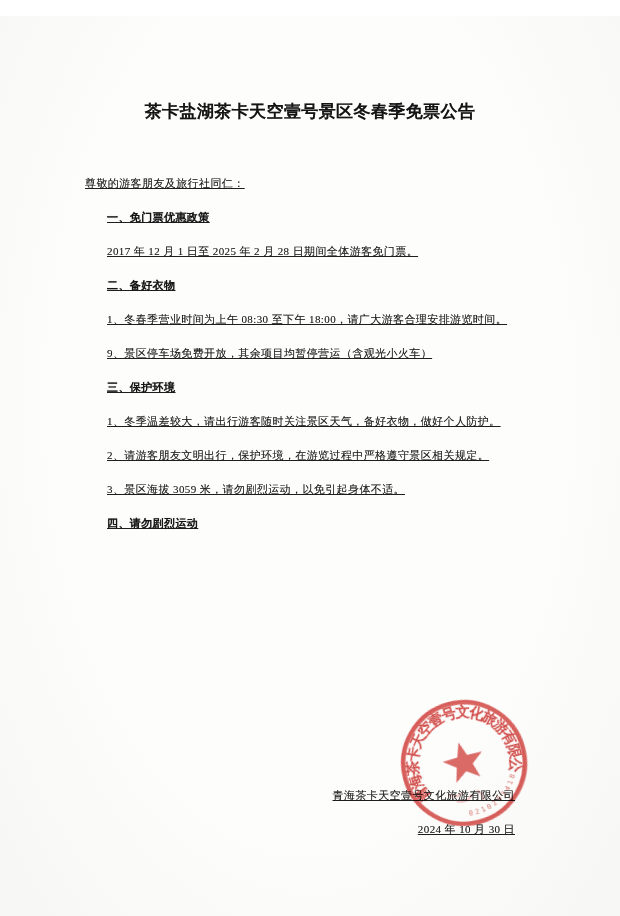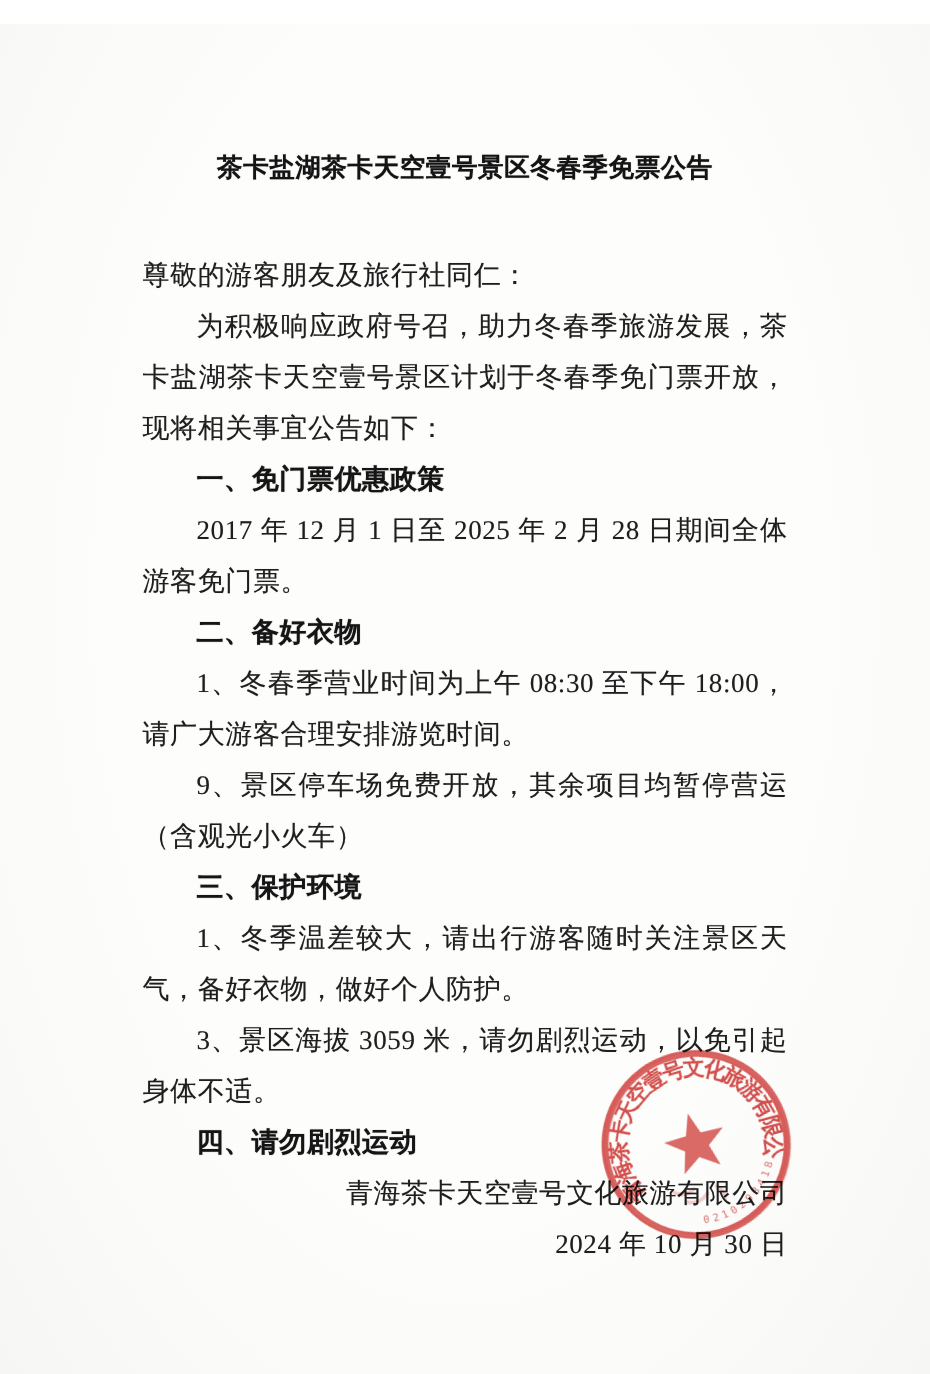--- a/index.html
+++ b/index.html
@@ -13,25 +13,26 @@
     color:#1e1e1e;
   }
   .doc-title {
     position:absolute; top:84px; left:0; right:0;
     text-align:center;
     font-size:17px; font-weight:700; letter-spacing:0.4px;
     color:#141414;
     text-shadow:0 0 0.6px rgba(20,20,20,.45);
   }
   .doc-content {
-    position:absolute; top:150px; left:95px; width:430px;
-    font-size:18px; line-height:34px;
+    position:absolute; top:150px; left:85px; width:430px;
+    font-size:11px; line-height:34px;
     text-align:justify;
     letter-spacing:0.4px;
     text-shadow:0 0 0.5px rgba(25,25,25,.4);
+    text-decoration:underline;
   }
   .doc-content p { margin:0; }
   .para    { text-indent:2em; }
   .heading { text-indent:2em; font-weight:700; color:#151515; text-shadow:0 0 0.7px rgba(15,15,15,.5); }
   .greeting{ text-indent:0; }
   .sig-company, .sig-date { text-align:right; text-indent:0; }
   
   .seal {
     position:absolute; left:383px; top:666px;
     width:162px; height:162px;
@@ -52,28 +53,28 @@
 </style>
 </head>
 <body>
 
 <div class="page">
 
   <div class="doc-title">茶卡盐湖茶卡天空壹号景区冬春季免票公告</div>
 
   <div class="doc-content">
       <p class="greeting">尊敬的游客朋友及旅行社同仁：</p>
-      <p class="para">为积极响应政府号召，助力冬春季旅游发展，茶卡盐湖茶卡天空壹号景区计划于冬春季免门票开放，现将相关事宜公告如下：</p>
       <p class="heading">一、免门票优惠政策</p>
       <p class="para">2017 年 12 月 1 日至 2025 年 2 月 28 日期间全体游客免门票。</p>
       <p class="heading">二、备好衣物</p>
       <p class="para">1、冬春季营业时间为上午 08:30 至下午 18:00，请广大游客合理安排游览时间。</p>
       <p class="para">9、景区停车场免费开放，其余项目均暂停营运（含观光小火车）</p>
       <p class="heading">三、保护环境</p>
       <p class="para">1、冬季温差较大，请出行游客随时关注景区天气，备好衣物，做好个人防护。</p>
+      <p class="para">2、请游客朋友文明出行，保护环境，在游览过程中严格遵守景区相关规定。</p>
       <p class="para">3、景区海拔 3059 米，请勿剧烈运动，以免引起身体不适。</p>
       <p class="heading">四、请勿剧烈运动</p>
     </div>
 
   <div class="doc-content sig-wrap" style="top:762px;">
     <p class="sig-company">青海茶卡天空壹号文化旅游有限公司</p>
     <p class="sig-date">2024 年 10 月 30 日</p>
   </div>
 
   <svg class="seal" viewBox="0 0 160 160" xmlns="http://www.w3.org/2000/svg">

